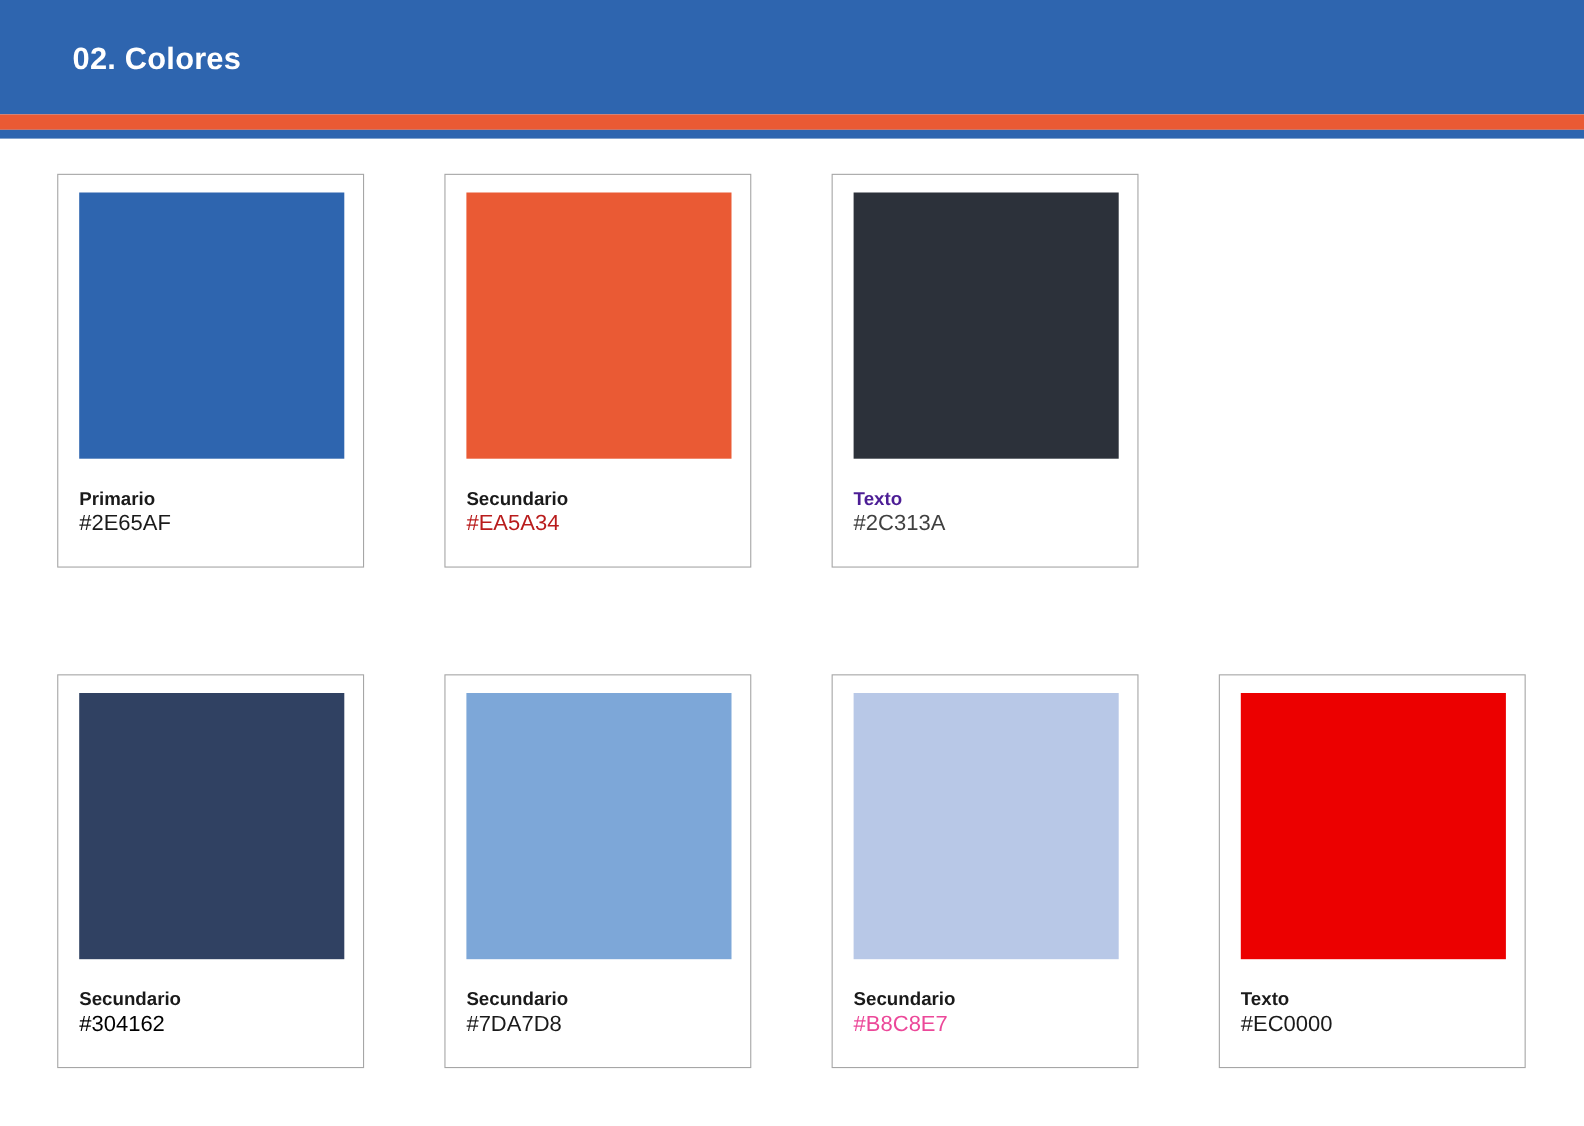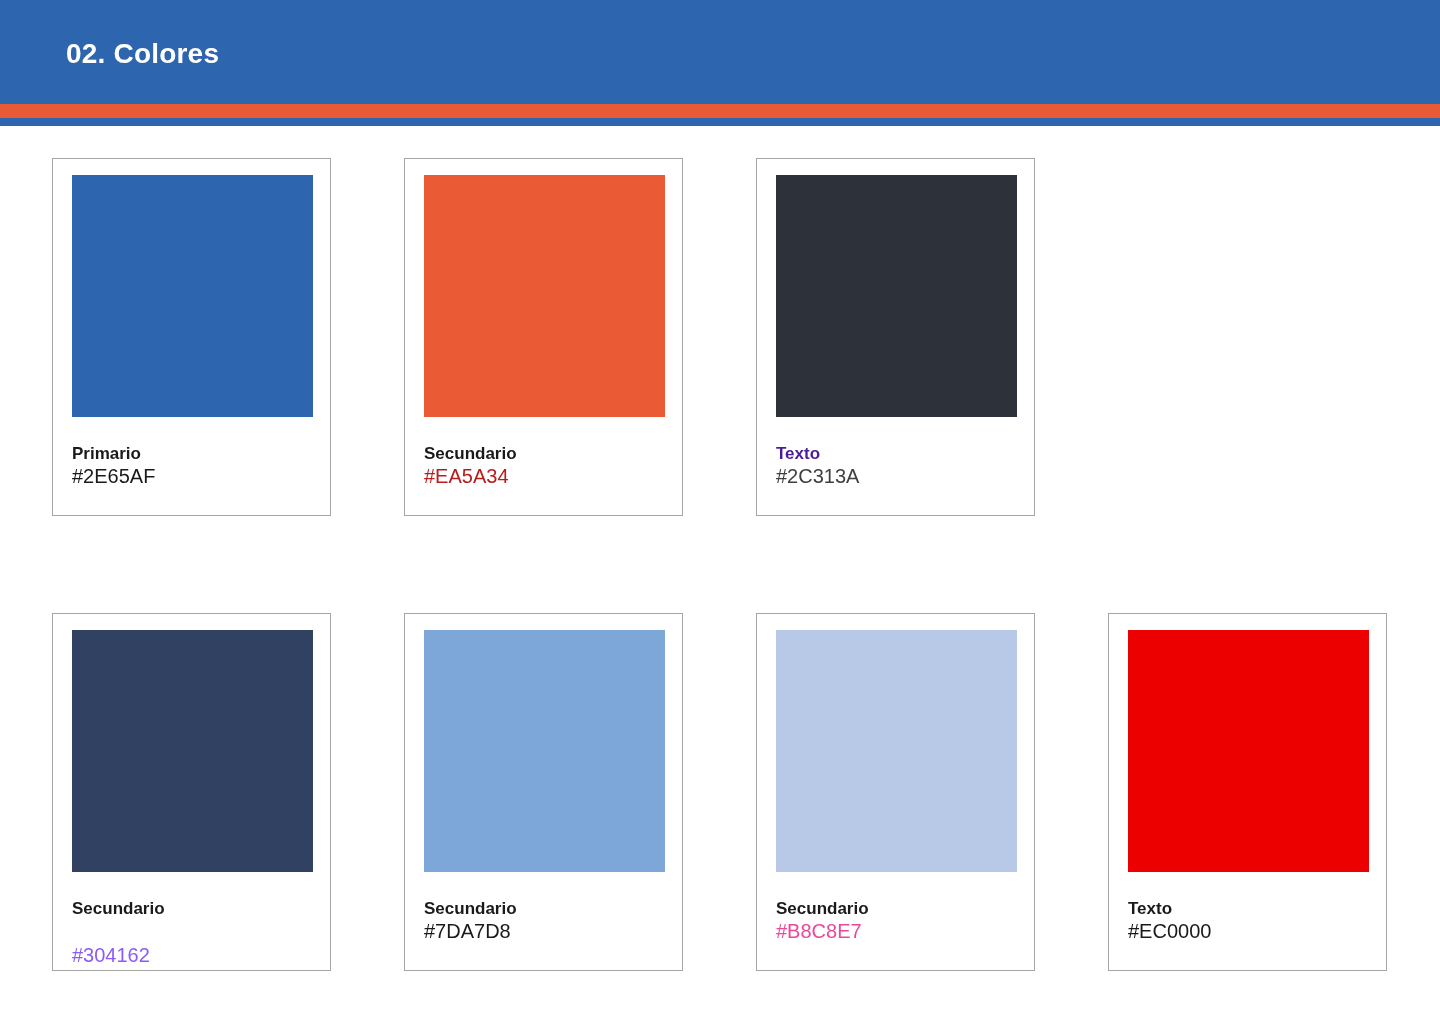--- a/index.html
+++ b/index.html
@@ -172,21 +172,21 @@
       <div class="swatch-card col-4 is-empty"></div>
 
     </div>
 
     <div class="swatch-row row-2">
 
       <div class="swatch-card col-1" style="border-color: rgb(166, 166, 166);">
         <div class="swatch-chip" style="background: rgb(48, 65, 98);"></div>
         <div class="swatch-meta">
           <div class="swatch-name" style="color: rgb(26, 26, 26);">Secundario</div>
-          <div class="swatch-hex" style="color: #8b5cf6; margin-top: 24px;">#304162</div>
+          <div class="swatch-hex" style="color: #000000;">#304162</div>
         </div>
       </div>
 
       <div class="swatch-card col-2" style="border-color: rgb(166, 166, 166);">
         <div class="swatch-chip" style="background: rgb(125, 167, 216);"></div>
         <div class="swatch-meta">
           <div class="swatch-name" style="color: rgb(26, 26, 26);">Secundario</div>
           <div class="swatch-hex" style="color: rgb(26, 26, 26);">#7DA7D8</div>
         </div>
       </div>

